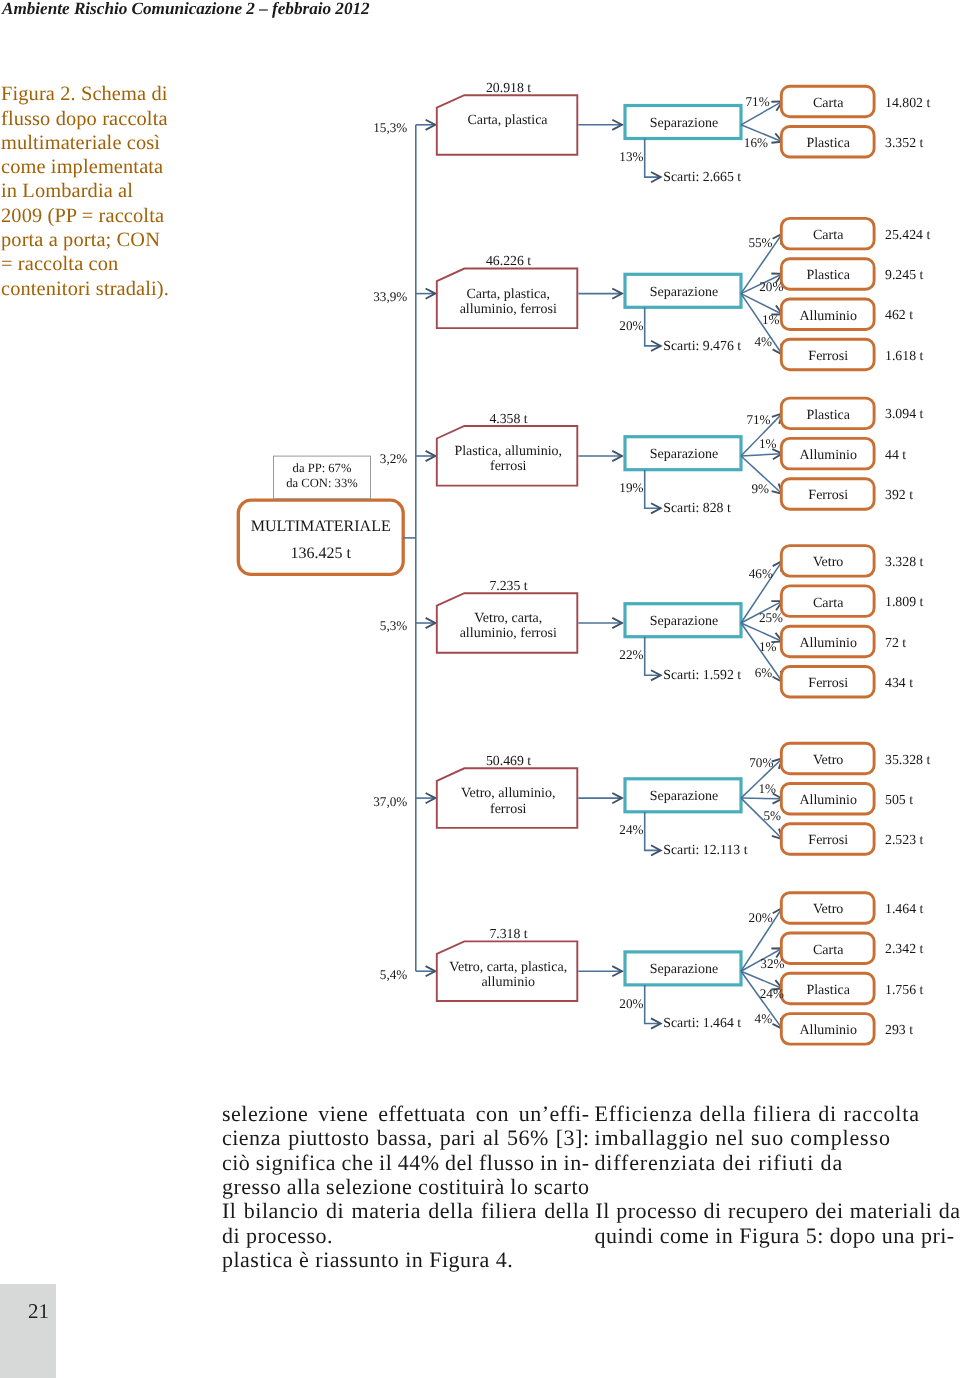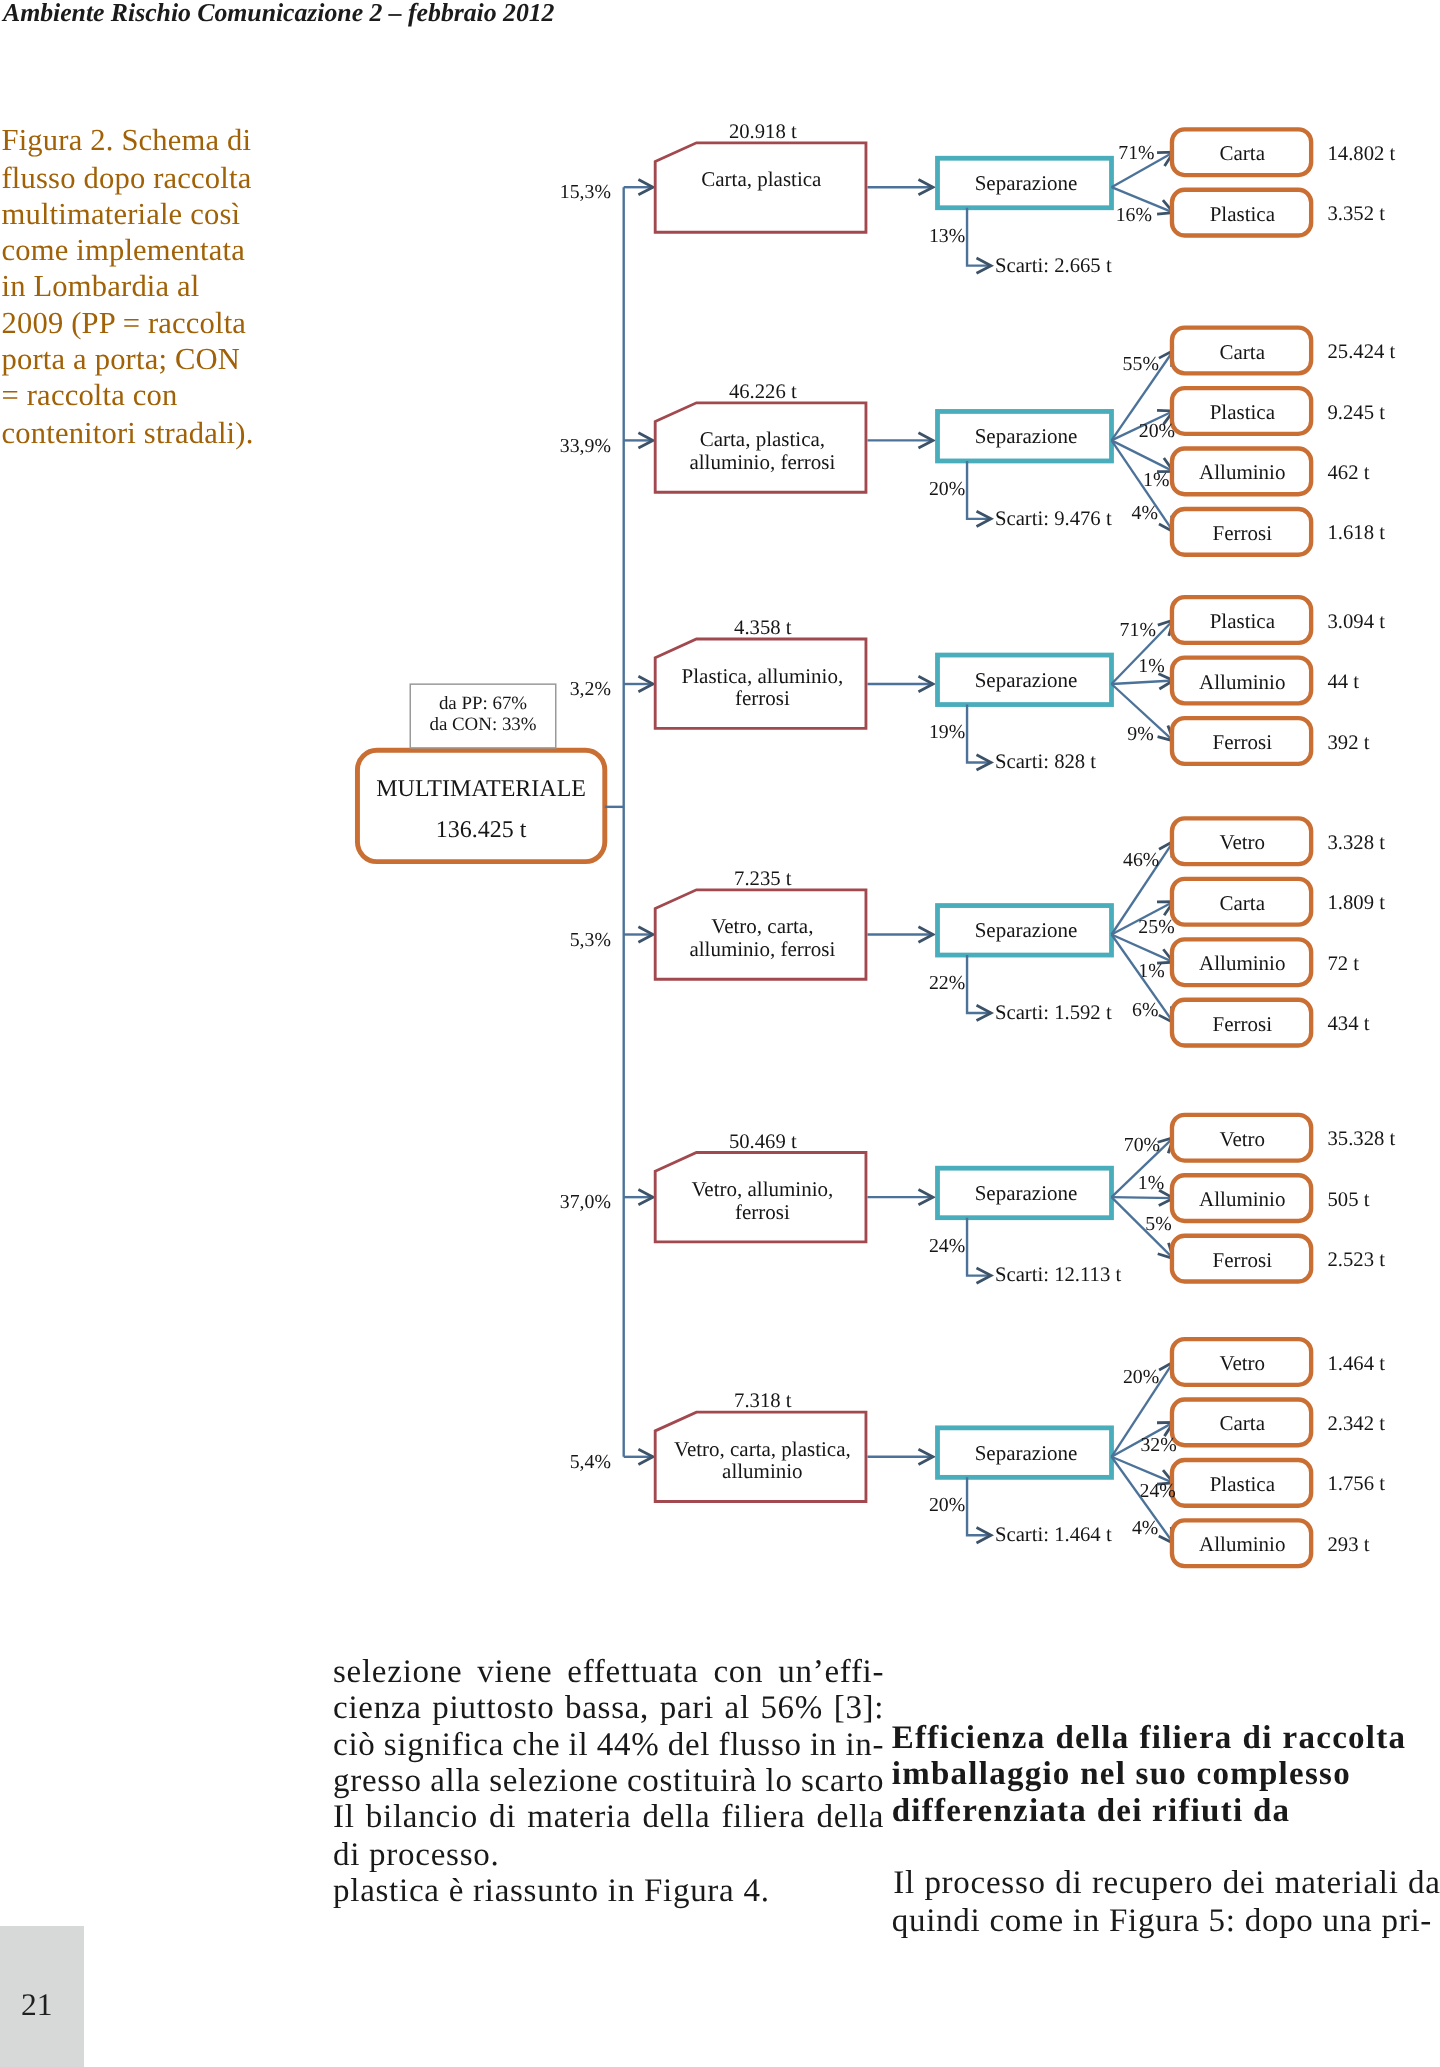--- a/index.html
+++ b/index.html
@@ -24,27 +24,27 @@
   svg.diagram text.boxlbl{ font-size:14px; }
   svg.diagram text.srcttl{ font-size:16px; }
   svg.diagram text.note  { font-size:12.6px; }
 
   .body-cols { position:absolute; left:0; top:0; width:960px; height:1378px; }
   .col { position:absolute; font-size:22px; line-height:24.35px; color:#191919;
          letter-spacing:0.49px; }
   .col div { white-space:nowrap; }
   .col-left  { left:206px; top:1102px; width:368px;margin-left:16px; }
   .col-right { left:594.5px; top:1102px; width:366px; }
-  .col-right .heading { font-weight:700; letter-spacing:0.84px;margin-top:44px; }
+  .col-right .heading { font-weight:400; letter-spacing:0.84px; }
   .col-right .para { margin-top:24.35px; }
 
   .page-number-band { position:absolute; left:0; top:1284px; width:56px; height:94px;
                       background:#d7d9d9; }
   
-  .page-number { position:absolute; left:14px; top:1299px; font-size:21px; color:#1f1f1f;margin-top:25px; }
+  .page-number { position:absolute; left:28px; top:1299px; font-size:21px; color:#1f1f1f; }
 </style>
 </head>
 <body>
 
 <div id="page">
 
   <div class="running-header">Ambiente Rischio Comunicazione 2 – febbraio 2012</div>
 
   <div class="figure-caption">
       <div>Figura 2. Schema di</div>

